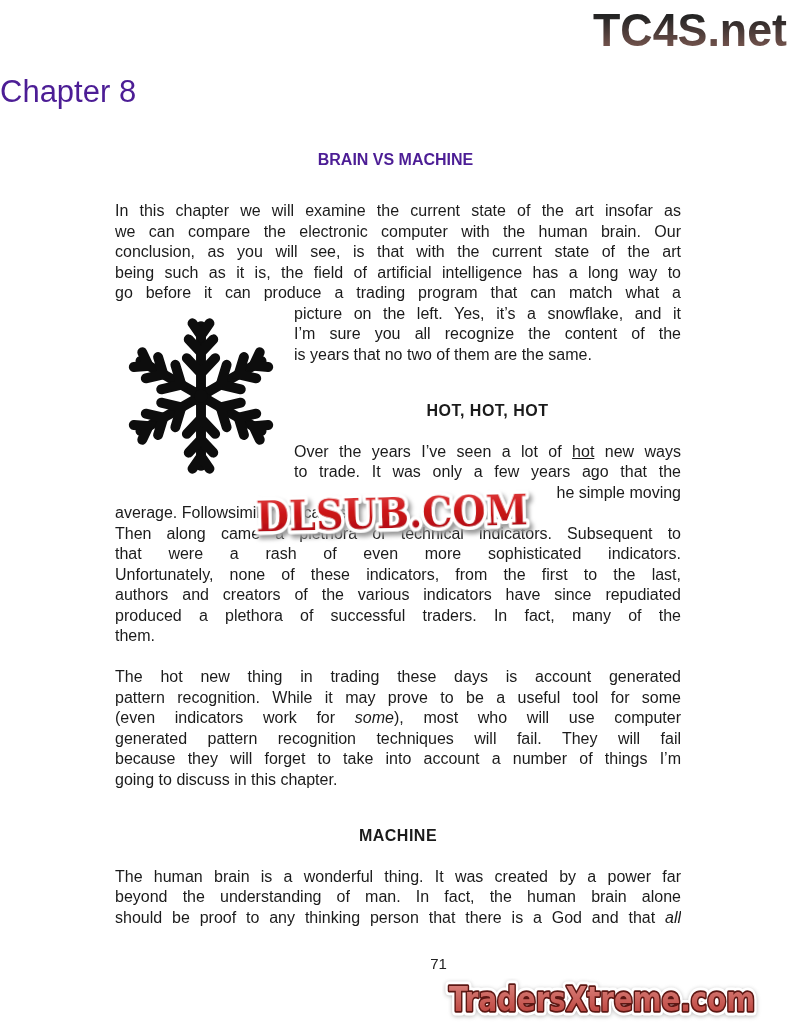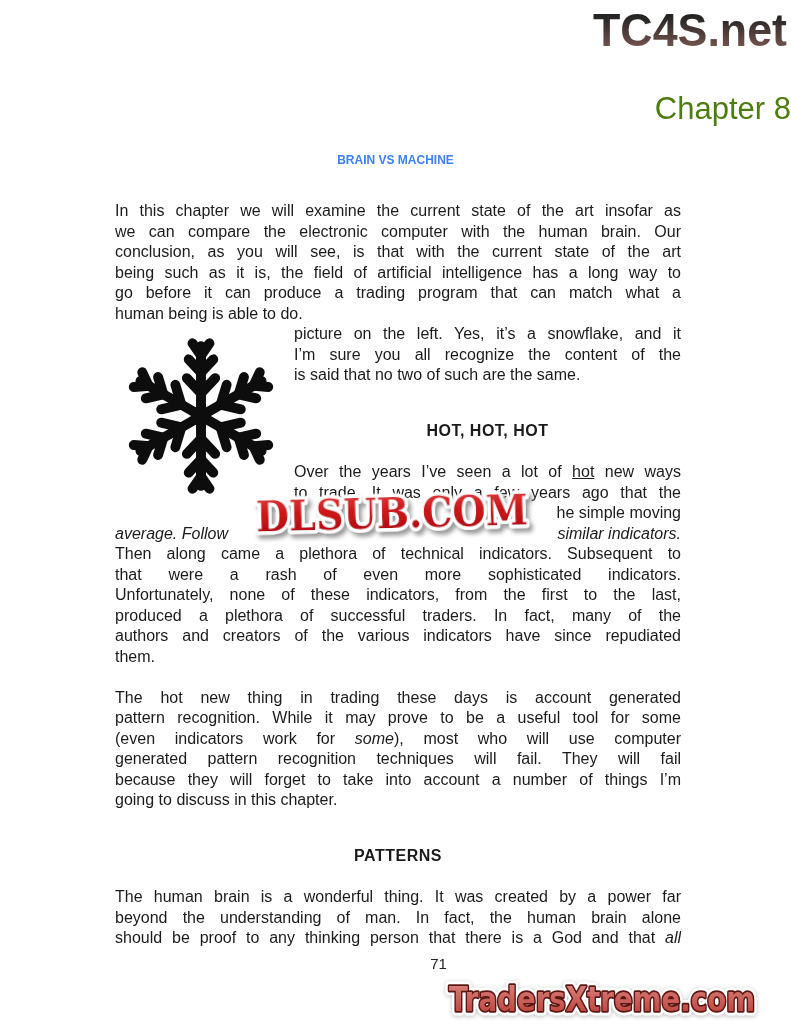--- a/index.html
+++ b/index.html
@@ -4,36 +4,36 @@
 <style>
   html,body { margin:0; padding:0; background:#ffffff; }
   .page {
     position:relative; width:791px; height:1024px; background:#ffffff;
     overflow:hidden; font-family:"Liberation Sans", sans-serif; color:#1b1b1b;border-radius:24px;
   }
   
   .tc4s { position:absolute; top:2px; left:589px; width:200px; height:56px; }
   
   .chapter-title {
-    position:absolute; top:90px; left:0; width:791px; text-align:right;
-    font-size:31px; line-height:38px; color:#4d7c0f;
+    position:absolute; top:73px; left:0; width:791px; text-align:left;
+    font-size:31px; line-height:38px; color:#4c1d95;
   }
   .book-title {
     position:absolute; top:147px; left:0; width:791px; text-align:center;
-    font-size:12px; line-height:26px; font-weight:bold; color:#3b82f6;
+    font-size:16px; line-height:26px; font-weight:bold; color:#4c1d95;
   }
   
   .content {
     position:absolute; left:115px; top:201px; width:566px;
     font-size:16px; line-height:20.5px; color:#1b1b1b;
   }
   .jl { text-align:justify; text-align-last:justify; height:20.5px; overflow:hidden; white-space:normal; }
   .ll { text-align:left; height:20.5px; overflow:hidden; }
   .rl { text-align:right; height:20.5px; overflow:hidden; }
-  .split { display:flex; justify-content:space-between; height:20.5px; overflow:hidden;font-style:italic; }
+  .split { display:flex; height:20.5px; overflow:hidden; }
   .blank { height:20.5px; }
   .subhead { font-weight:bold; text-align:center; text-align-last:center; height:20.5px; letter-spacing:.5px;margin-top:15px; }
   .figrow { display:flex; align-items:flex-start; }
   .snowbox { width:179px; flex:0 0 179px; }
   .snowbox svg { display:block; margin-left:1px; margin-top:1px; }
   .rcol { width:387px; flex:0 0 387px; }
   .u { text-decoration:underline; }
   .it { font-style:italic; }
   
   .watermark {
@@ -67,21 +67,20 @@
   <div class="chapter-title">Chapter 8</div>
   <div class="book-title">BRAIN VS MACHINE</div>
 
   <div class="content">
 
     <div class="jl">In this chapter we will examine the current state of the art insofar as</div>
     <div class="jl">we can compare the electronic computer with the human brain.  Our</div>
     <div class="jl">conclusion, as you will see, is that with the current state of the art</div>
     <div class="jl">being such as it is, the field of artificial intelligence has a long way to</div>
     <div class="jl">go before it can produce a trading program that can match what a</div>
-    <div class="ll">human being is able to do.</div>
 
     <div class="figrow">
       <div class="snowbox">
         <svg width="170" height="182" viewBox="-90 -92 180 184">
           <defs>
             <g id="arm" stroke="#0d0d0d" stroke-width="10.5" stroke-linecap="round" fill="none">
               <path d="M0,8 L0,-74"></path>
               <path d="M-15,-40 L0,-24 L15,-40"></path>
               <path d="M-13,-60 L0,-46 L13,-60"></path>
               <path d="M-9,-77 L0,-64 L9,-77"></path>
@@ -92,53 +91,53 @@
           <use href="#arm" transform="rotate(120)"></use>
           <use href="#arm" transform="rotate(180)"></use>
           <use href="#arm" transform="rotate(240)"></use>
           <use href="#arm" transform="rotate(300)"></use>
           <circle r="7" fill="#0d0d0d"></circle>
         </svg>
       </div>
       <div class="rcol">
         <div class="jl">picture on the left. Yes, it’s a snowflake, and it</div>
         <div class="jl">I’m sure you all recognize the content of the</div>
-        <div class="ll">is said that no two of such are the same.</div>
+        <div class="ll">is years that no two of them are the same.</div>
         <div class="blank"></div>
         <div class="subhead">HOT, HOT, HOT</div>
         <div class="blank"></div>
         <div class="jl"><span>Over the years I’ve seen a lot of </span><span class="u">hot</span><span> new ways</span></div>
         <div class="jl">to trade.   It was only a few years ago that the</div>
         <div class="rl">he simple moving</div>
       </div>
     </div>
 
     <div class="split">
       <span>average.  Follow</span>
       <span>similar indicators.</span>
     </div>
 
     <div class="jl">Then along came a plethora of technical indicators. Subsequent to</div>
     <div class="jl">that were a rash of even more sophisticated indicators.</div>
     <div class="jl">Unfortunately, none of these indicators, from the first to the last,</div>
+    <div class="jl">authors and creators of the various indicators have since repudiated</div>
     <div class="jl">produced a plethora of successful traders.  In fact, many of the</div>
-    <div class="jl">authors and creators of the various indicators have since repudiated</div>
     <div class="ll">them.</div>
 
     <div class="blank"></div>
 
     <div class="jl">The hot new thing in trading these days is account generated</div>
     <div class="jl">pattern recognition.  While it may prove to be a useful tool for some</div>
     <div class="jl"><span>(even indicators work for </span><span class="it">some</span><span>), most who will use computer</span></div>
     <div class="jl">generated pattern recognition techniques will fail. They will fail</div>
     <div class="jl">because they will forget to take into account a number of things I’m</div>
     <div class="ll">going to discuss in this chapter.</div>
 
     <div class="blank"></div>
-    <div class="subhead">PATTERNS</div>
+    <div class="subhead">MACHINE</div>
     <div class="blank"></div>
 
     <div class="jl">The human brain is a wonderful thing.  It was created by a power far</div>
     <div class="jl">beyond the understanding of man.  In fact, the human brain alone</div>
     <div class="jl"><span>should be proof to any thinking person that there is a God and that </span><span class="it">all</span></div>
   </div>
 
   <div class="watermark">
     <svg width="292" height="70" viewBox="0 0 292 70">
       <defs>

